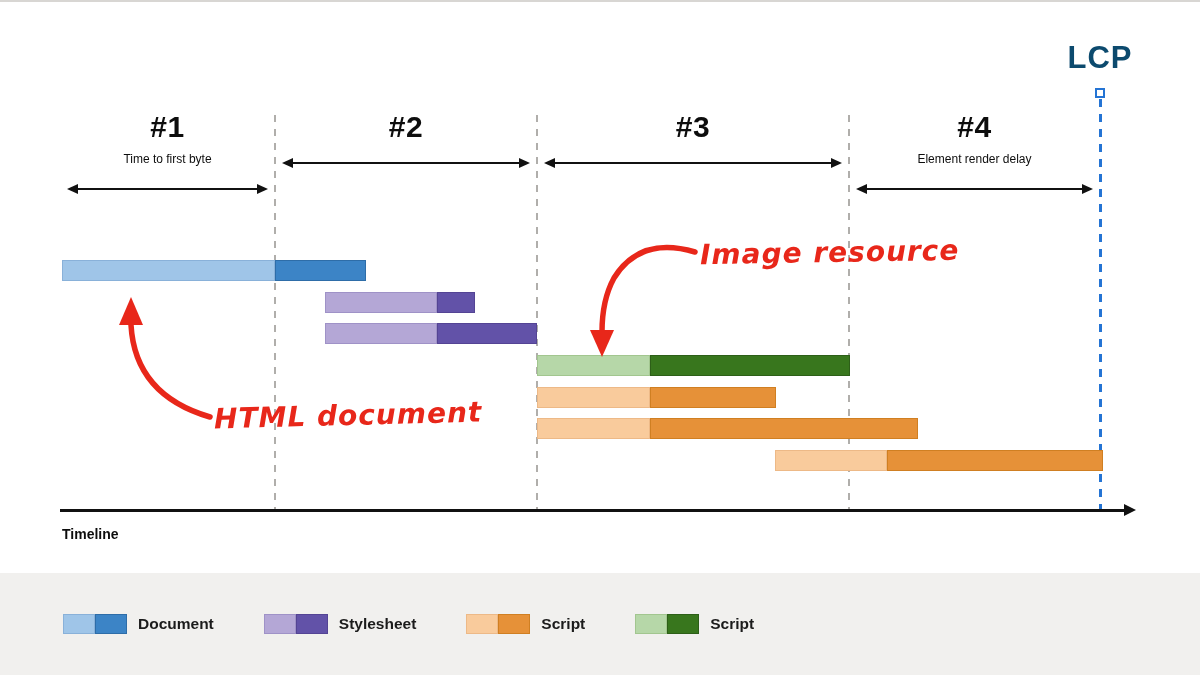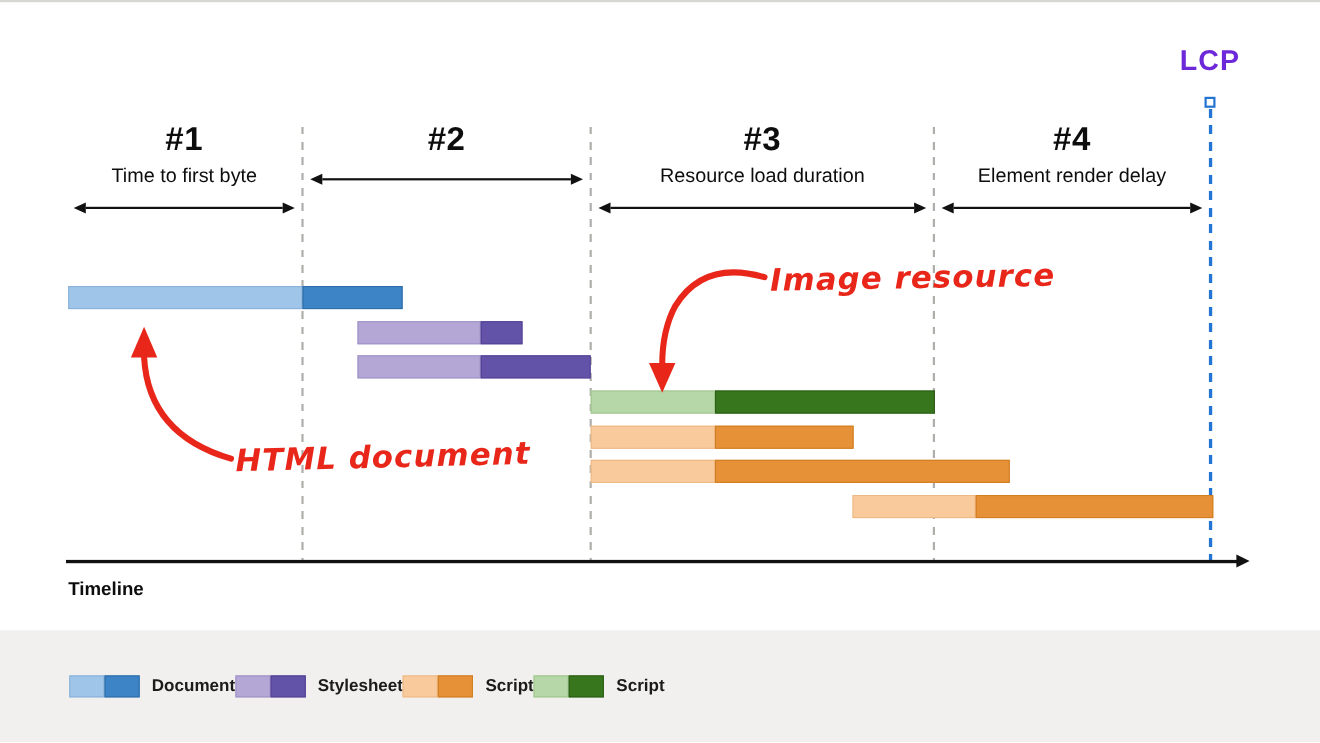--- a/index.html
+++ b/index.html
@@ -3,56 +3,56 @@
 <meta charset="utf-8">
 <style>
   html,body{margin:0;padding:0;background:#fff;}
   #stage{position:relative;width:1200px;height:675px;background:#ffffff;overflow:hidden;
          font-family:"Liberation Sans",sans-serif;color:#111;}
   .topstrip{position:absolute;left:0;top:0;width:1200px;height:2px;background:#d8d6d3;}
 
   
   .phase{position:absolute;top:110px;text-align:center;z-index:2;}
   .phase-num{font-size:30px;font-weight:700;line-height:34px;letter-spacing:.5px;color:#0d0d0d;}
-  .phase-title{font-size:18px;font-weight:500;line-height:21px;margin-top:5px;color:#0d0d0d;}
+  .phase-title{font-size:12px;font-weight:500;line-height:21px;margin-top:5px;color:#0d0d0d;}
   .phase-arrow{display:flex;align-items:center;margin-top:14px;padding:0 7px;}
   .ah{width:0;height:0;border-style:solid;flex:0 0 auto;}
   .ah.left{border-width:5.5px 11px 5.5px 0;border-color:transparent #111 transparent transparent;}
   .ah.right{border-width:5.5px 0 5.5px 11px;border-color:transparent transparent transparent #111;}
   .aline{flex:1;height:2.5px;background:#111;}
 
   
   .vguide{position:absolute;top:115px;height:396px;width:2px;z-index:1;
           background:repeating-linear-gradient(to bottom,var(--gray) 0 7px,transparent 7px 14px);}
   .lcp-line{position:absolute;left:1099px;top:99px;height:412px;width:2.5px;z-index:1;
           background:repeating-linear-gradient(to bottom,var(--blue) 0 8px,transparent 8px 15px);}
   .lcp-marker{position:absolute;left:1095px;top:88px;width:6px;height:6px;z-index:2;
           border:2.5px solid var(--blue);background:#fff;}
   .lcp-label{position:absolute;left:1100px;top:40px;transform:translateX(-50%);z-index:2;
-          font-size:26px;font-weight:800;letter-spacing:1px;color:#6d28d9;}
+          font-size:31px;font-weight:800;letter-spacing:1px;color:#0c4a6e;}
 
   
   .seg{position:absolute;height:21px;border:1px solid;box-sizing:border-box;z-index:3;}
 
   
   .axis{position:absolute;left:60px;top:509px;width:1066px;height:2.6px;background:#111;z-index:2;}
   .axis-head{position:absolute;left:1124px;top:504px;width:0;height:0;z-index:2;
           border:6.5px solid transparent;border-left:12px solid #111;border-right:0;}
-  .timeline-label{position:absolute;left:62px;top:526px;font-size:17px;font-weight:700;color:#0d0d0d;z-index:2;}
+  .timeline-label{position:absolute;left:62px;top:526px;font-size:14px;font-weight:700;color:#0d0d0d;z-index:2;}
 
   
   .annotation{position:absolute;color:var(--red);font-style:italic;font-weight:700;font-size:28px;
           letter-spacing:1px;z-index:5;white-space:nowrap;font-family:"DejaVu Sans",sans-serif;}
   #anno-html{left:214px;top:399px;transform:rotate(-1.5deg);}
   #anno-image{left:700px;top:236px;transform:rotate(-1deg);}
   .arrow-svg{position:absolute;z-index:5;overflow:visible;}
 
   
   .legend-band{position:absolute;left:0;top:573px;width:1200px;height:102px;background:var(--band);z-index:4;}
-  #legend-items{display:flex;align-items:center;height:100%;padding-left:63px;}
+  #legend-items{display:flex;align-items:center;height:100%;padding-left:63px;gap:50px;}
   .litem{display:flex;align-items:center;}
   .lswatch{display:flex;width:64px;height:20px;}
   .half{width:32px;height:100%;border:1px solid;box-sizing:border-box;}
   .llabel{margin-left:11px;font-size:15.5px;font-weight:700;color:#1b1b1b;}
 </style>
 </head>
 <body>
 
 <div id="stage">
   <div class="topstrip"></div>
@@ -121,21 +121,20 @@
     <div class="phase" style="left: 275px; width: 262px;">
       <div class="phase-num">#2</div>
       <div class="phase-arrow">
         <span class="ah left"></span>
         <span class="aline"></span>
         <span class="ah right"></span>
       </div>
     </div>
     <div class="phase" style="left: 537px; width: 312px;">
       <div class="phase-num">#3</div>
-      <div class="phase-title">Resource load duration</div>
       <div class="phase-arrow">
         <span class="ah left"></span>
         <span class="aline"></span>
         <span class="ah right"></span>
       </div>
     </div>
     <div class="phase" style="left: 849px; width: 251px;">
       <div class="phase-num">#4</div>
       <div class="phase-title">Element render delay</div>
       <div class="phase-arrow">

